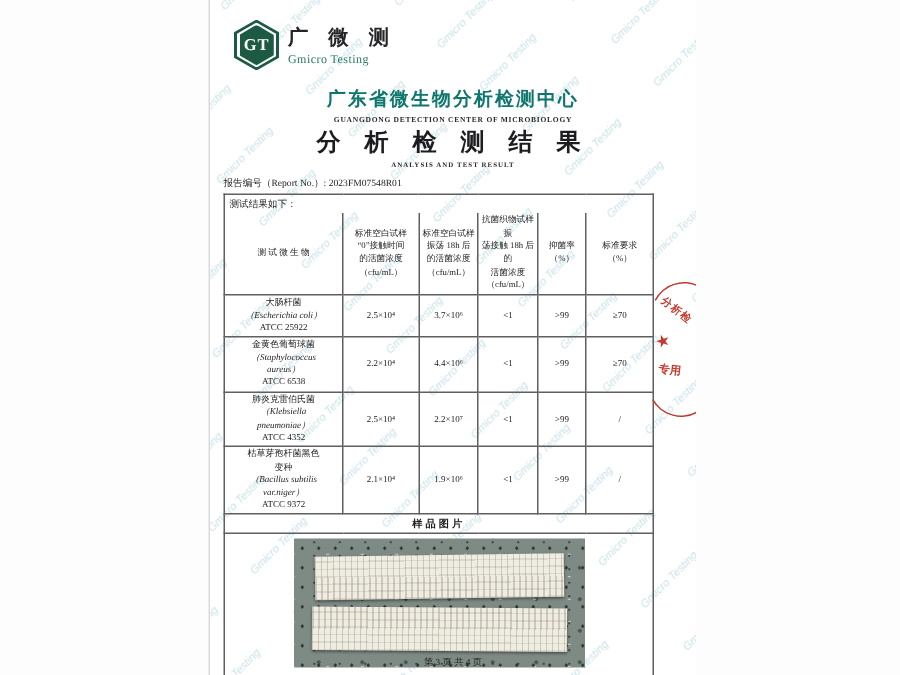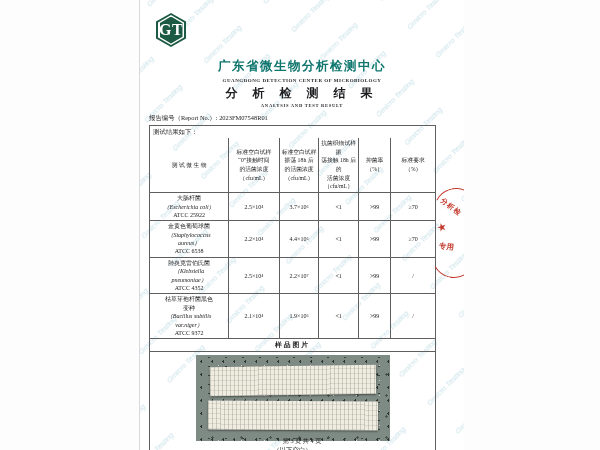--- a/index.html
+++ b/index.html
@@ -19,29 +19,29 @@
 
   
   .logo-row { display:flex; align-items:flex-start; gap:6px; margin:13px 0 0 7px; height:38px; }
   .hex { position:relative; width:30px; height:34px; background:var(--brand-green);
          clip-path:polygon(50% 0,100% 25%,100% 75%,50% 100%,0 75%,0 25%); }
   .hex-mid { position:absolute; inset:2px; background:#ffffff;
              clip-path:polygon(50% 0,100% 25%,100% 75%,50% 100%,0 75%,0 25%); }
   .hex-in { position:absolute; inset:3.5px; background:var(--brand-green);
             clip-path:polygon(50% 0,100% 25%,100% 75%,50% 100%,0 75%,0 25%);
             display:flex; align-items:center; justify-content:center;
-            color:#fff; font-weight:bold; font-size:16px; letter-spacing:0.5px; }
+            color:#fff; font-weight:bold; font-size:11px; letter-spacing:0.5px; }
   .logo-text { padding-top:3px; }
   .logo-cn { font-size:13.5px; font-weight:bold; letter-spacing:5px; color:#26262a; }
   .logo-en { font-size:8px; color:var(--brand-teal); margin-top:1px; letter-spacing:0.3px; }
 
   
   .center-cn { text-align:center; font-size:12.5px; font-weight:bold; letter-spacing:1.5px; margin-top:7px; color:#0f766e; }
   .center-en { text-align:center; font-size:5px;  font-weight:bold; letter-spacing:0.5px; margin-top:3px; color:#2a2a2e; }
-  .result-cn { text-align:center; font-size:12px; font-weight:bold; letter-spacing:6px; margin-top:2px; color:#1d1d20; }
+  .result-cn { text-align:center; font-size:16px; font-weight:bold; letter-spacing:6px; margin-top:2px; color:#1d1d20; }
   .result-en { text-align:center; font-size:4.6px; font-weight:bold; letter-spacing:0.7px; margin-top:1px; color:#2a2a2e; }
   .report-line { font-size:6.4px; margin-top:6px; color:#222; }
 
   
   table.report { width:287px; border-collapse:collapse; table-layout:fixed; margin-top:2px;
                  border:1px solid var(--table-line); font-size:6px; color:#1c1c1f; }
   .report td, .report th { border:1px solid var(--table-line); text-align:center;
                            vertical-align:middle; font-weight:normal; padding:1px; }
   tr.intro-row td { border:none; text-align:left; font-size:6.4px; padding:2px 2px 1px 3px; height:12px; }
   tr.head-row th { border-top:none; height:44px; font-size:5.8px; line-height:1.5; }
@@ -102,20 +102,24 @@
       <rect width="325" height="450" fill="url(#wmp)"></rect>
     </svg>
 
     <div class="content">
 
       <div class="logo-row">
         <div class="hex">
           <div class="hex-mid"></div>
           <div class="hex-in">GT</div>
         </div>
+        <div class="logo-text">
+          <div class="logo-cn">广 微 测</div>
+          <div class="logo-en">Gmicro Testing</div>
+        </div>
       </div>
 
       <div class="center-cn">广东省微生物分析检测中心</div>
       <div class="center-en">GUANGDONG  DETECTION  CENTER  OF  MICROBIOLOGY</div>
       <div class="result-cn">分 析 检 测 结 果</div>
       <div class="result-en">ANALYSIS AND TEST RESULT</div>
 
       <div class="report-line">
         <span>报告编号（Report No.）:</span>
         <span>2023FM07548R01</span>

